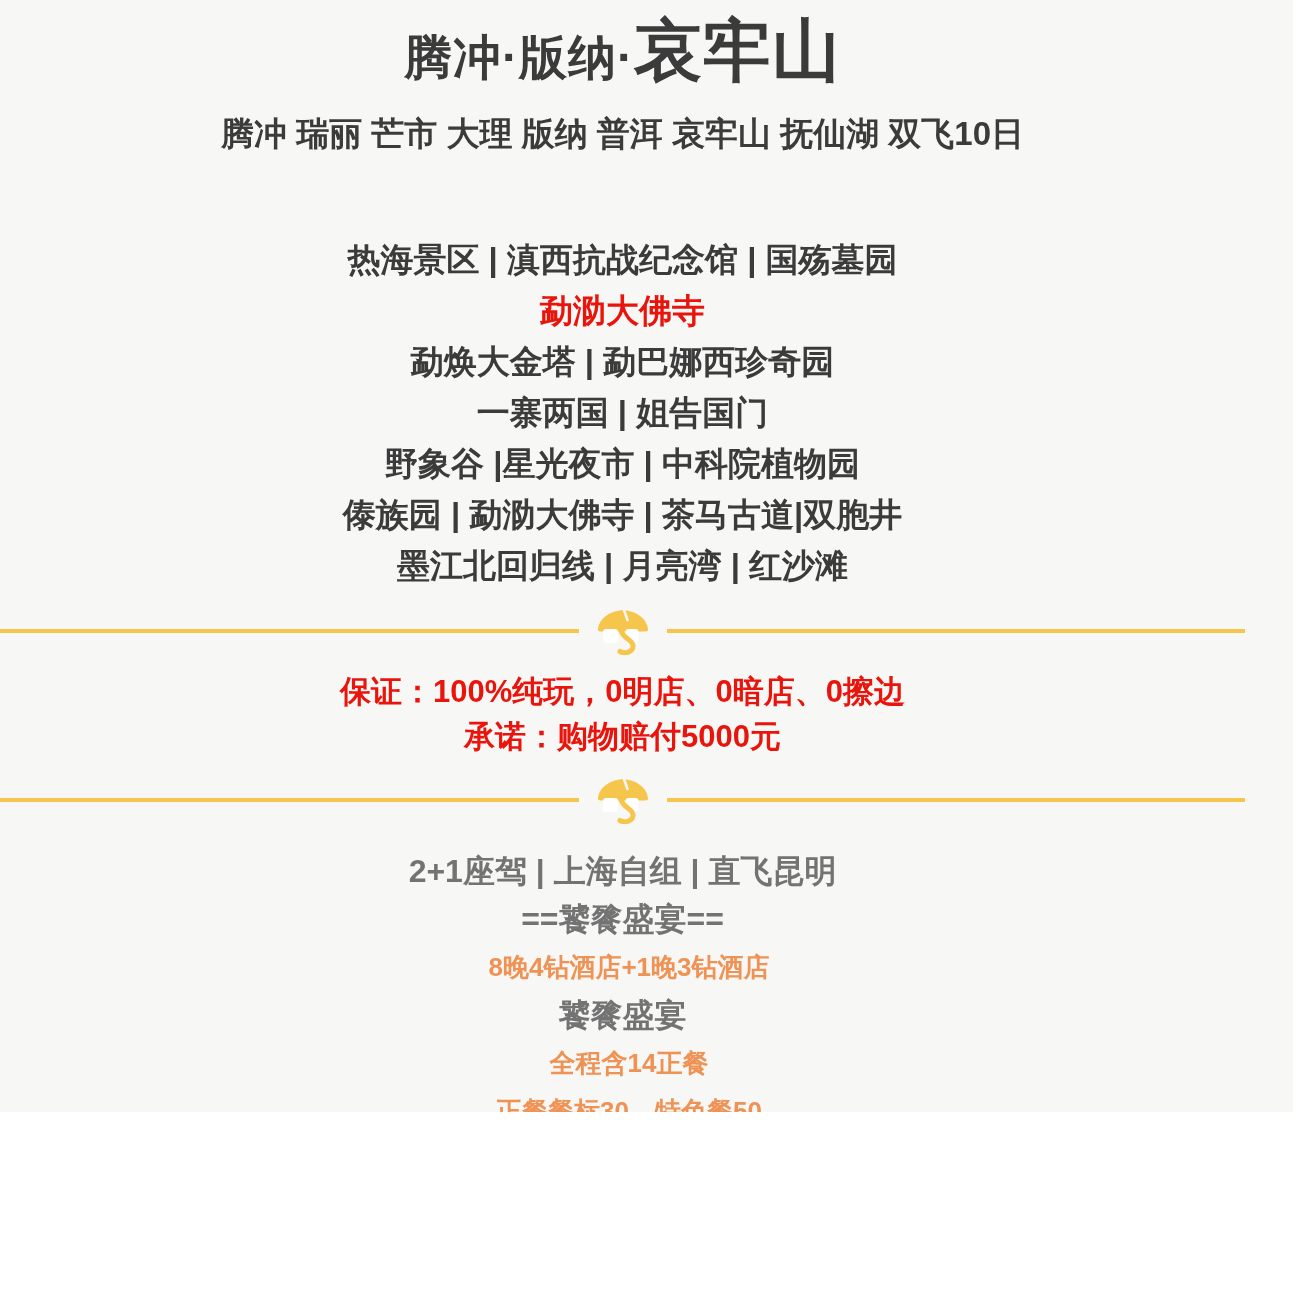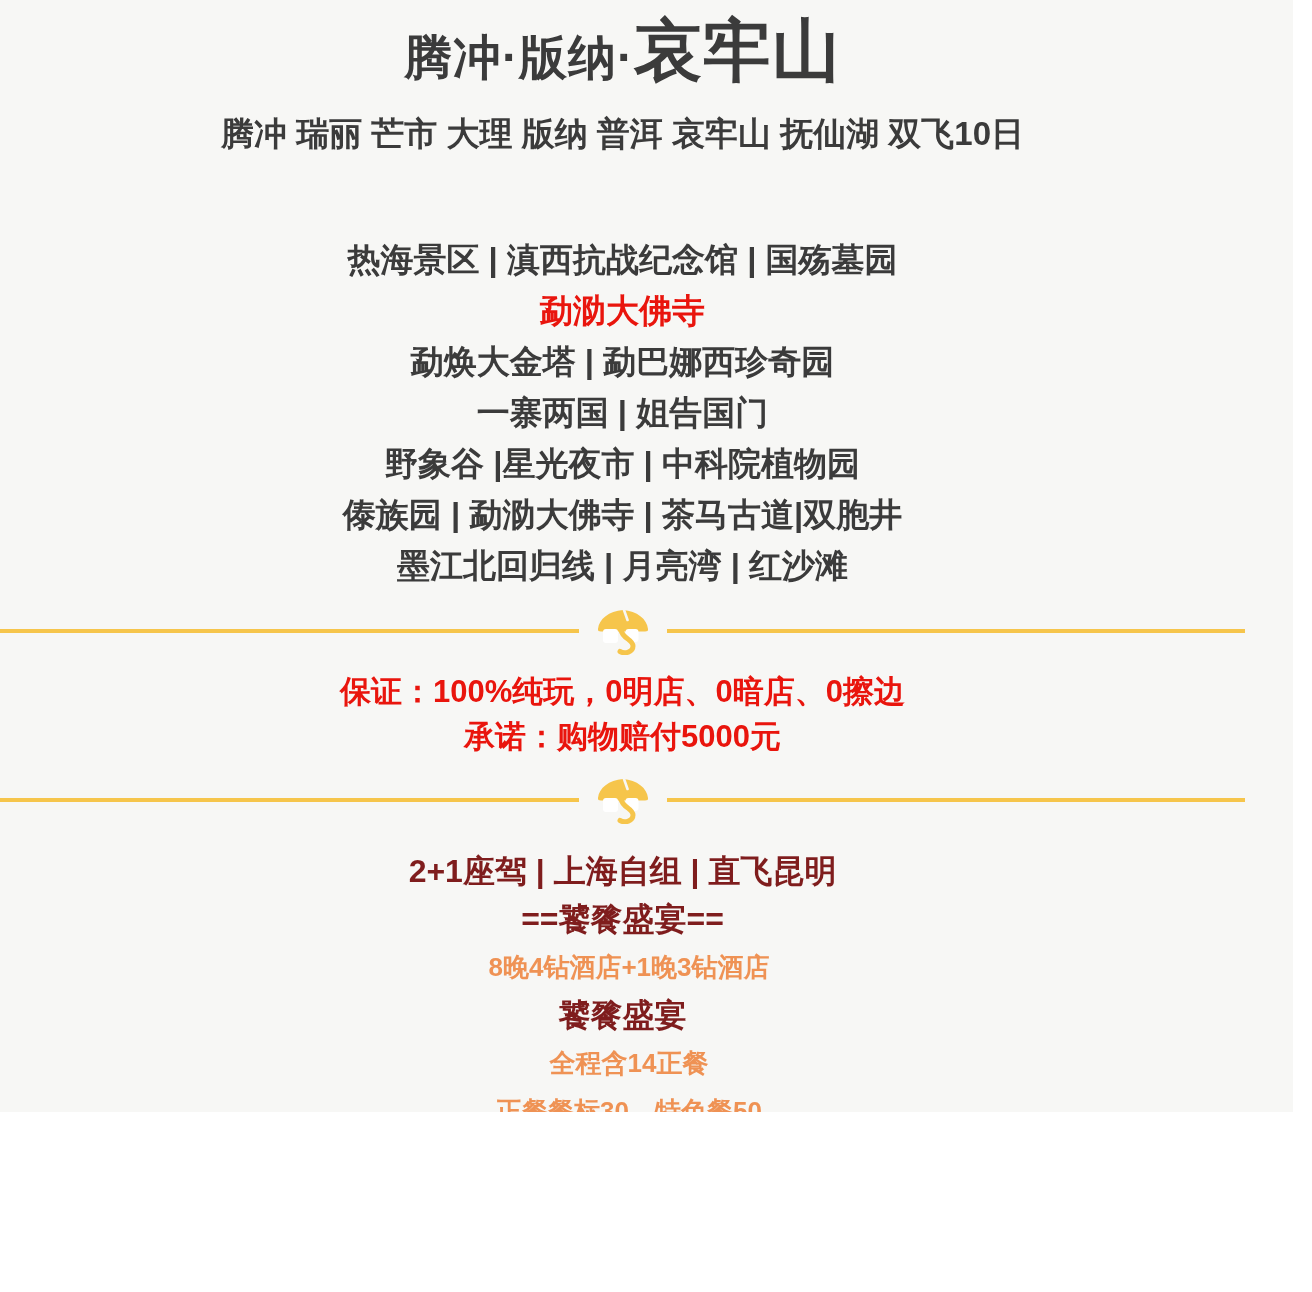--- a/index.html
+++ b/index.html
@@ -23,21 +23,21 @@
   .divider.first  { margin-top:18px; }
   .divider.second { margin-top:19px; }
   .divider .seg { flex:1; height:4px; background:#f6c54b; margin-top:20px; }
   .divider .leaf-slot { width:88px; display:flex; justify-content:center; }
 
   .guarantees { margin-top:10px; }
   .g-line { font-size:31px; line-height:45px; color:#e9150d; }
 
   .features { margin-top:19px; }
   .f-line { line-height:48px; }
-  .f-line.dark   { font-size:32px; color:#7f1d1d; }
+  .f-line.dark   { font-size:32px; color:#737373; }
   .f-line.orange { font-size:26px; color:#ef9254;margin-left:13px; }
 </style>
 </head>
 <body>
 
 <div class="page">
   <div class="content">
 
     <h1 class="title"><span>腾冲·版纳·</span><span class="em">哀牢山</span></h1>
 

